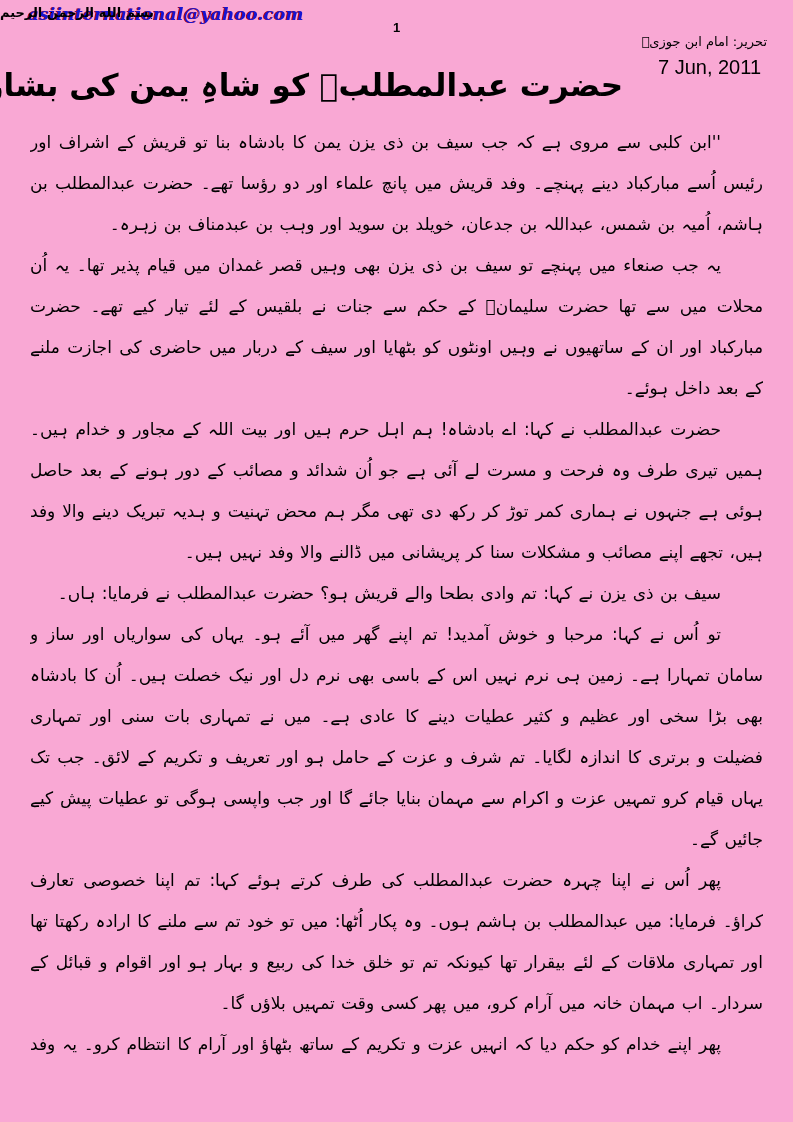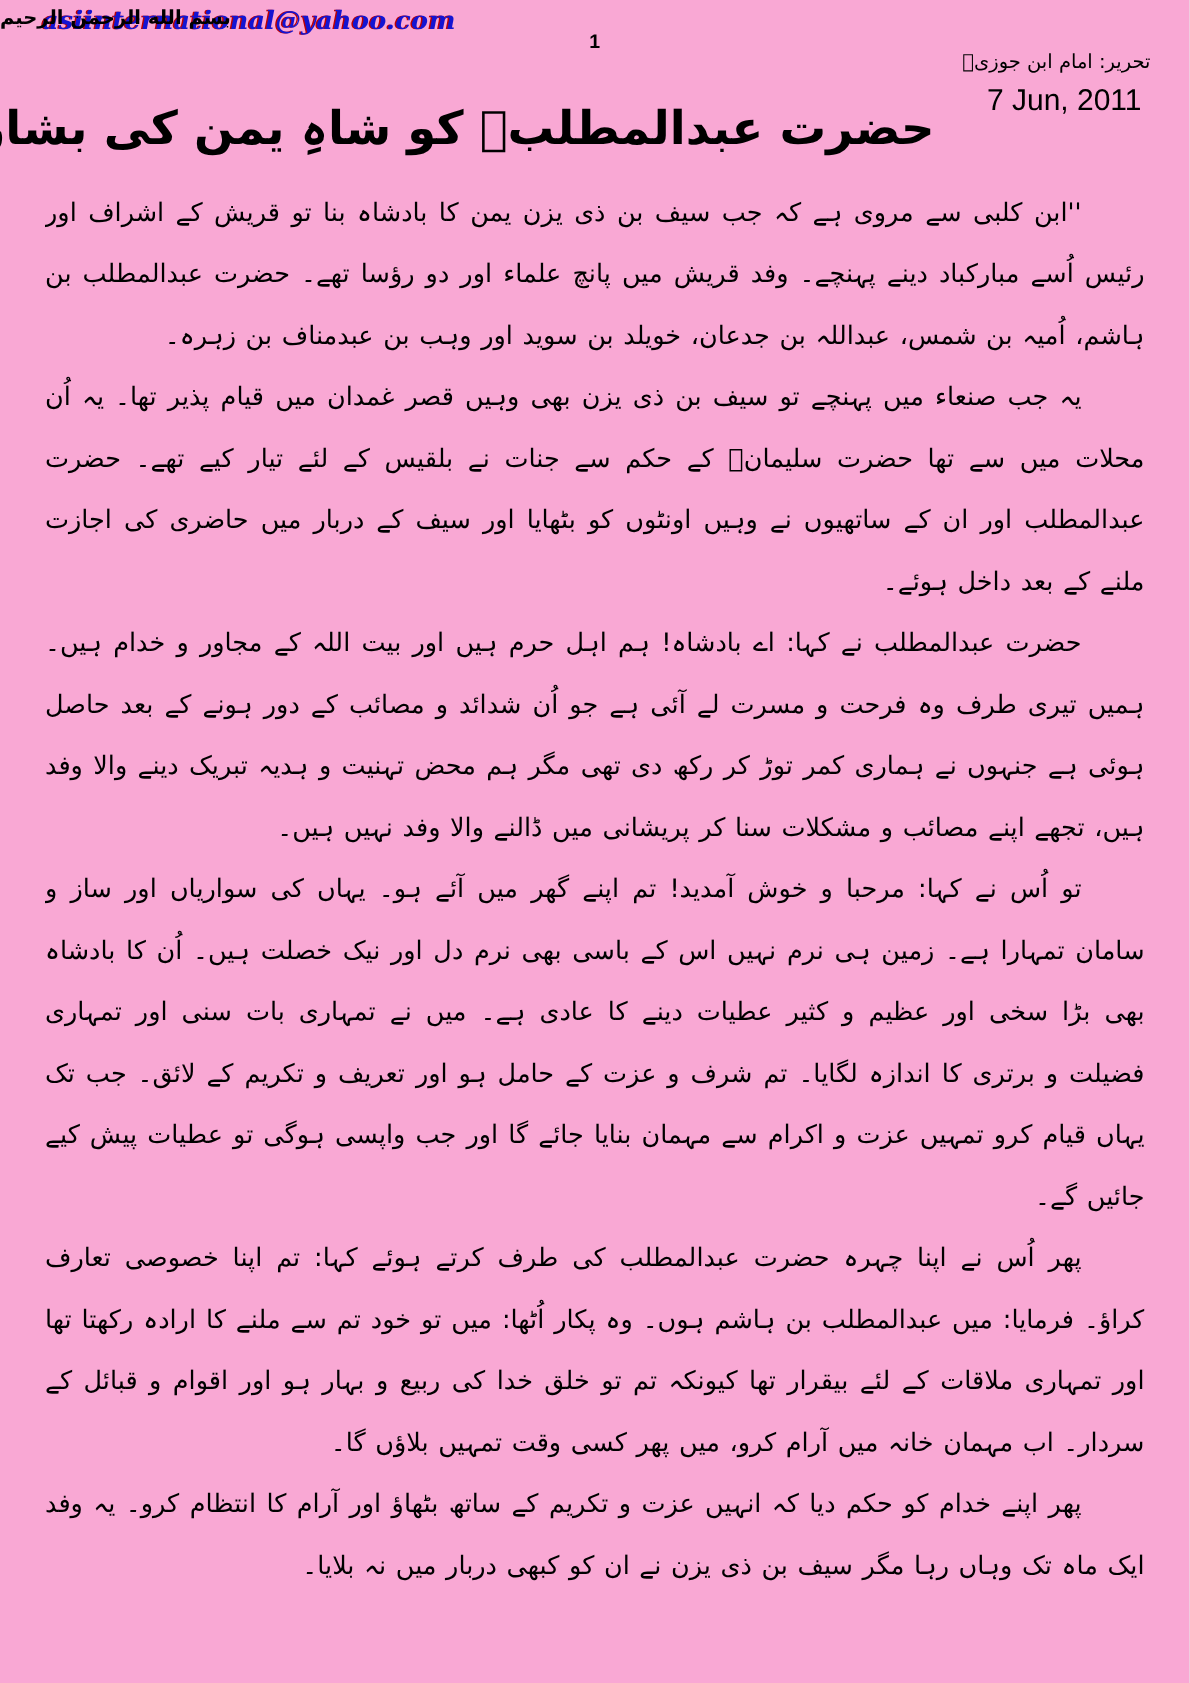--- a/index.html
+++ b/index.html
@@ -107,21 +107,22 @@
   <div class="pagenum">1</div>
 
   <div class="byline">تحریر: امام ابن جوزیؒ</div>
 
   <div class="date">7 Jun, 2011</div>
 
   <h1 class="title">حضرت عبدالمطلبؓ کو شاہِ یمن کی بشارت</h1>
 
   <div class="doc-body" dir="rtl">
     <p>''ابن کلبی سے مروی ہے کہ جب سیف بن ذی یزن یمن کا بادشاہ بنا تو قریش کے اشراف اور رئیس اُسے مبارکباد دینے پہنچے۔ وفد قریش میں پانچ علماء اور دو رؤسا تھے۔ حضرت عبدالمطلب بن ہاشم، اُمیہ بن شمس، عبداللہ بن جدعان، خویلد بن سوید اور وہب بن عبدمناف بن زہرہ۔</p>
-    <p>یہ جب صنعاء میں پہنچے تو سیف بن ذی یزن بھی وہیں قصر غمدان میں قیام پذیر تھا۔ یہ اُن محلات میں سے تھا حضرت سلیمانؑ کے حکم سے جنات نے بلقیس کے لئے تیار کیے تھے۔ حضرت عبدالمطلب اور ان کے ساتھیوں نے وہیں اونٹوں کو بٹھایا اور سیف کے دربار میں حاضری کی اجازت ملنے کے بعد داخل ہوئے۔</p>
+    <p>یہ جب صنعاء میں پہنچے تو سیف بن ذی یزن بھی وہیں قصر غمدان میں قیام پذیر تھا۔ یہ اُن محلات میں سے تھا حضرت سلیمانؑ کے حکم سے جنات نے بلقیس کے لئے تیار کیے تھے۔ حضرت مبارکباد اور ان کے ساتھیوں نے وہیں اونٹوں کو بٹھایا اور سیف کے دربار میں حاضری کی اجازت ملنے کے بعد داخل ہوئے۔</p>
     <p>حضرت عبدالمطلب نے کہا: اے بادشاہ! ہم اہل حرم ہیں اور بیت اللہ کے مجاور و خدام ہیں۔ ہمیں تیری طرف وہ فرحت و مسرت لے آئی ہے جو اُن شدائد و مصائب کے دور ہونے کے بعد حاصل ہوئی ہے جنہوں نے ہماری کمر توڑ کر رکھ دی تھی مگر ہم محض تہنیت و ہدیہ تبریک دینے والا وفد ہیں، تجھے اپنے مصائب و مشکلات سنا کر پریشانی میں ڈالنے والا وفد نہیں ہیں۔</p>
+    <p>سیف بن ذی یزن نے کہا: تم وادی بطحا والے قریش ہو؟ حضرت عبدالمطلب نے فرمایا: ہاں۔</p>
     <p>تو اُس نے کہا: مرحبا و خوش آمدید! تم اپنے گھر میں آئے ہو۔ یہاں کی سواریاں اور ساز و سامان تمہارا ہے۔ زمین ہی نرم نہیں اس کے باسی بھی نرم دل اور نیک خصلت ہیں۔ اُن کا بادشاہ بھی بڑا سخی اور عظیم و کثیر عطیات دینے کا عادی ہے۔ میں نے تمہاری بات سنی اور تمہاری فضیلت و برتری کا اندازہ لگایا۔ تم شرف و عزت کے حامل ہو اور تعریف و تکریم کے لائق۔ جب تک یہاں قیام کرو تمہیں عزت و اکرام سے مہمان بنایا جائے گا اور جب واپسی ہوگی تو عطیات پیش کیے جائیں گے۔</p>
     <p>پھر اُس نے اپنا چہرہ حضرت عبدالمطلب کی طرف کرتے ہوئے کہا: تم اپنا خصوصی تعارف کراؤ۔ فرمایا: میں عبدالمطلب بن ہاشم ہوں۔ وہ پکار اُٹھا: میں تو خود تم سے ملنے کا ارادہ رکھتا تھا اور تمہاری ملاقات کے لئے بیقرار تھا کیونکہ تم تو خلق خدا کی ربیع و بہار ہو اور اقوام و قبائل کے سردار۔ اب مہمان خانہ میں آرام کرو، میں پھر کسی وقت تمہیں بلاؤں گا۔</p>
     <p>پھر اپنے خدام کو حکم دیا کہ انہیں عزت و تکریم کے ساتھ بٹھاؤ اور آرام کا انتظام کرو۔ یہ وفد ایک ماہ تک وہاں رہا مگر سیف بن ذی یزن نے ان کو کبھی دربار میں نہ بلایا۔</p>
 
   </div>
 
 </div>
 
 </body></html>

